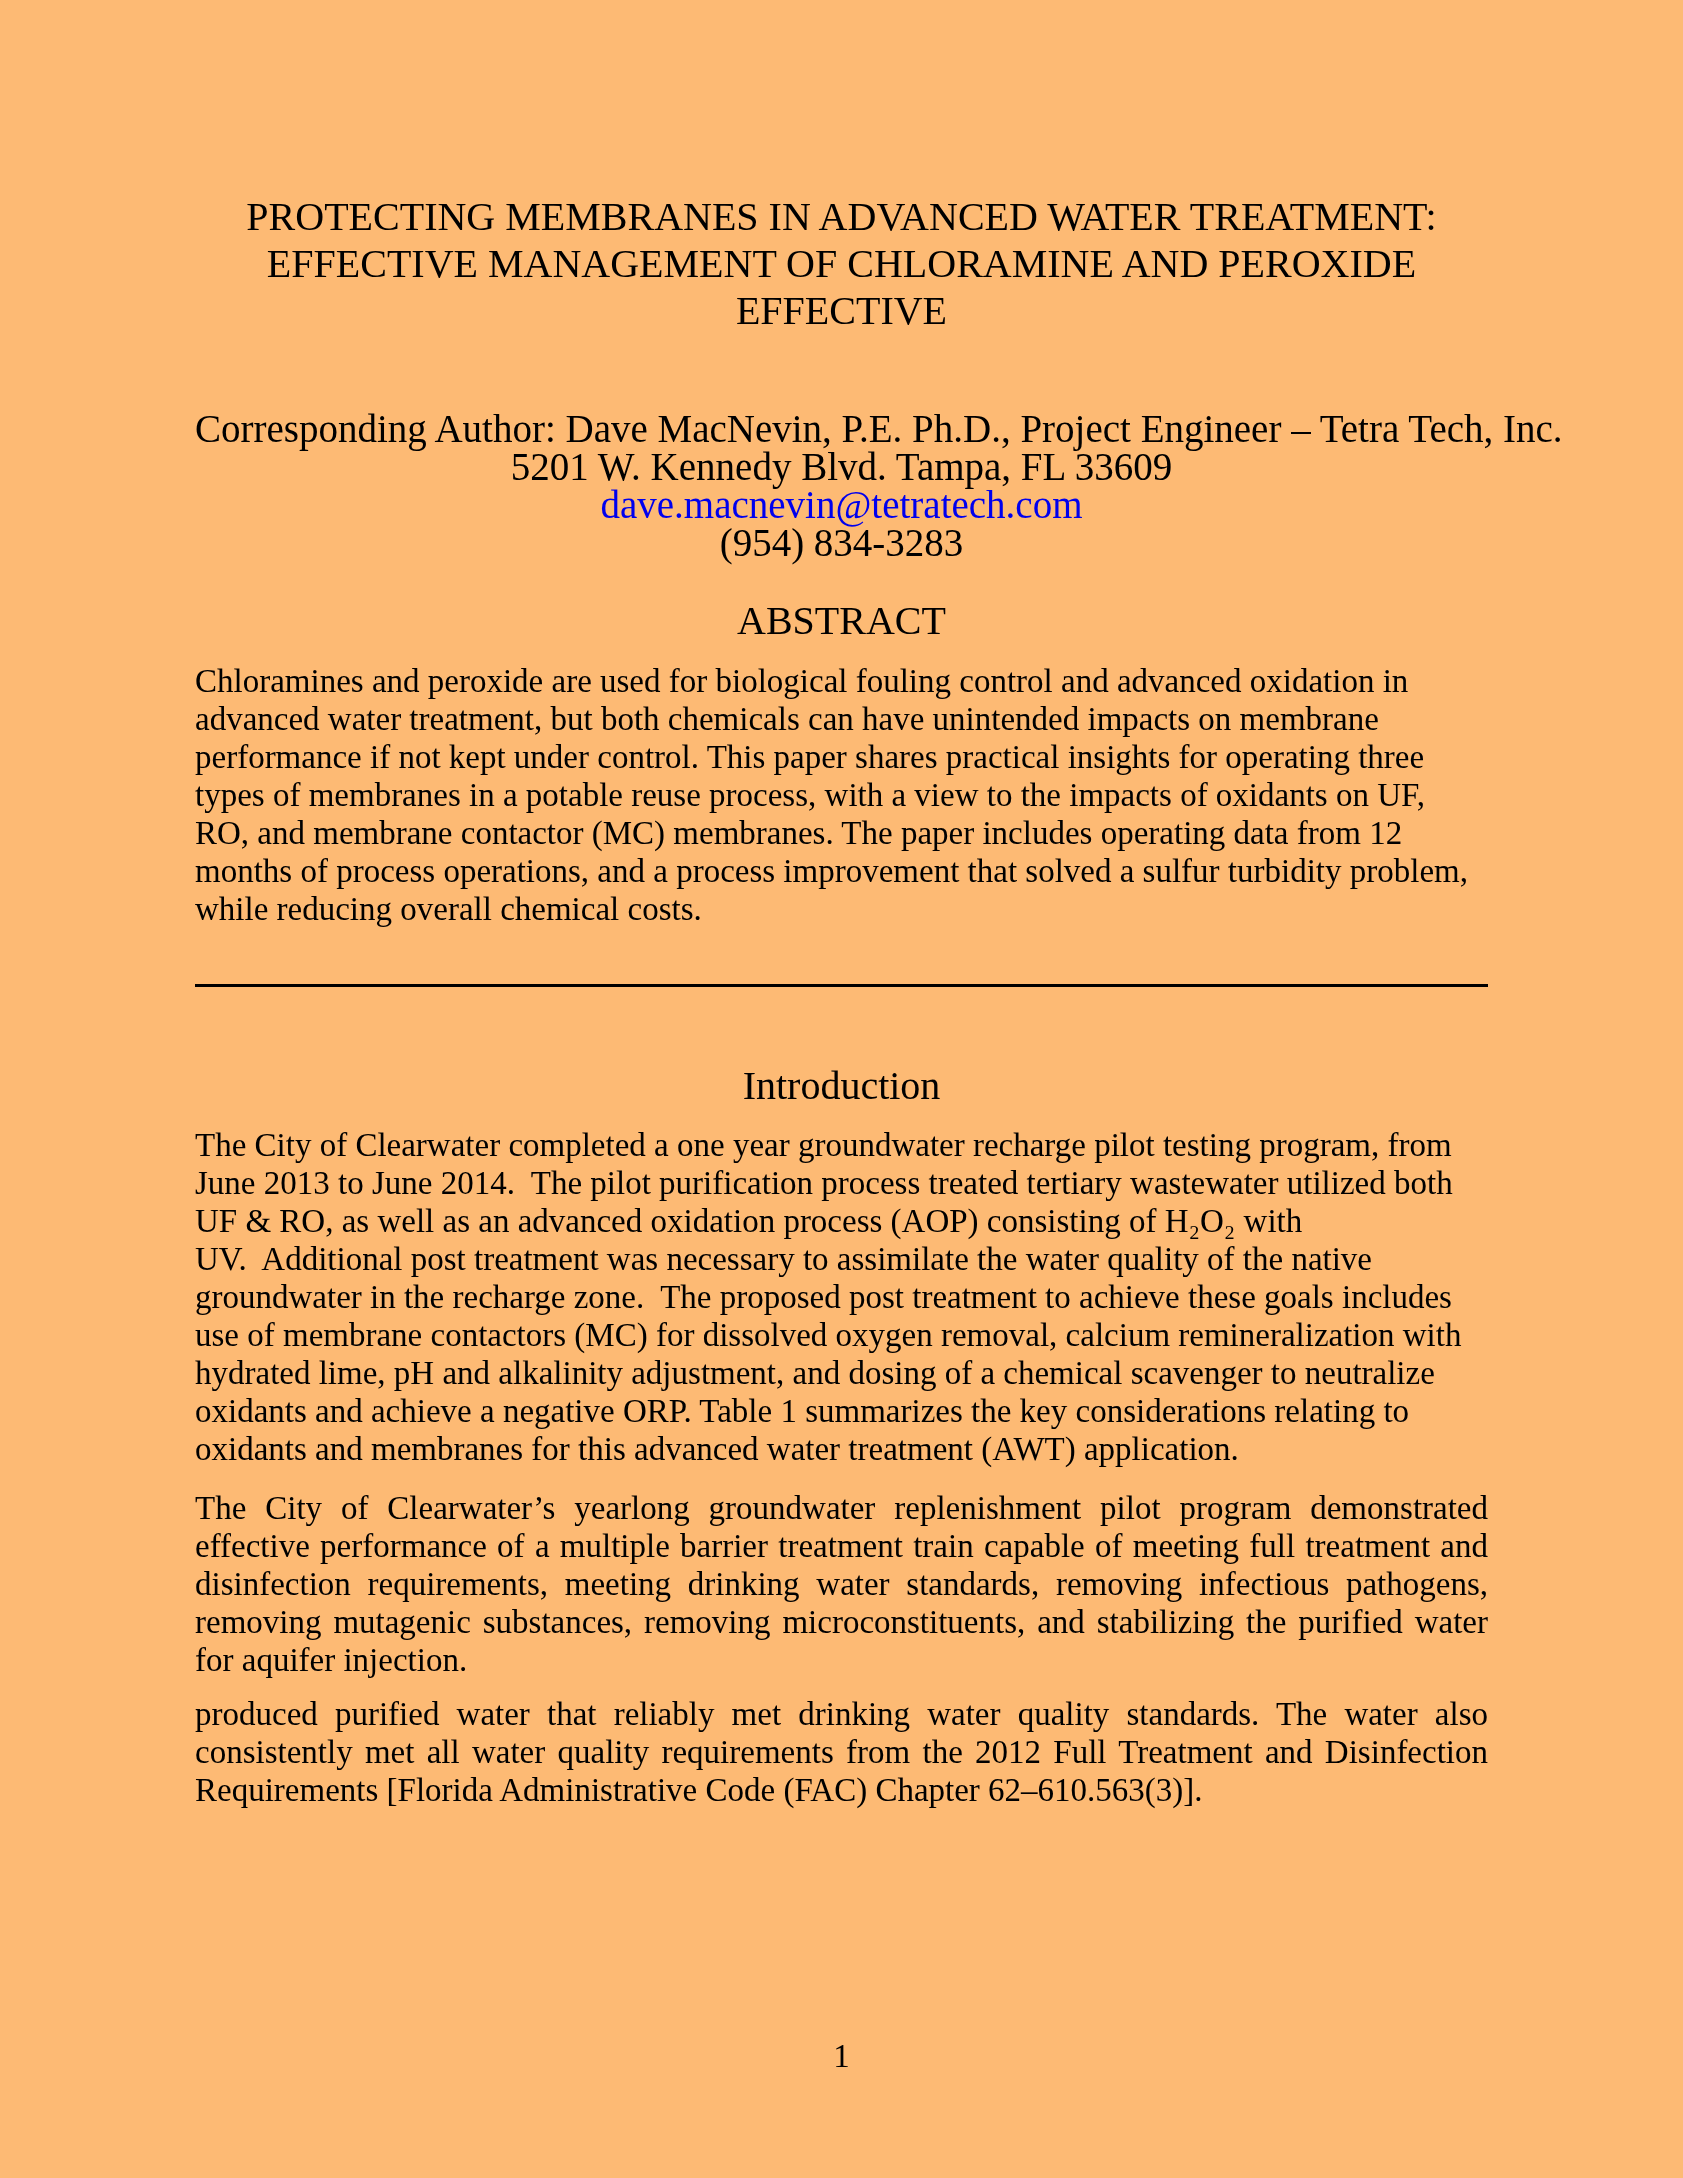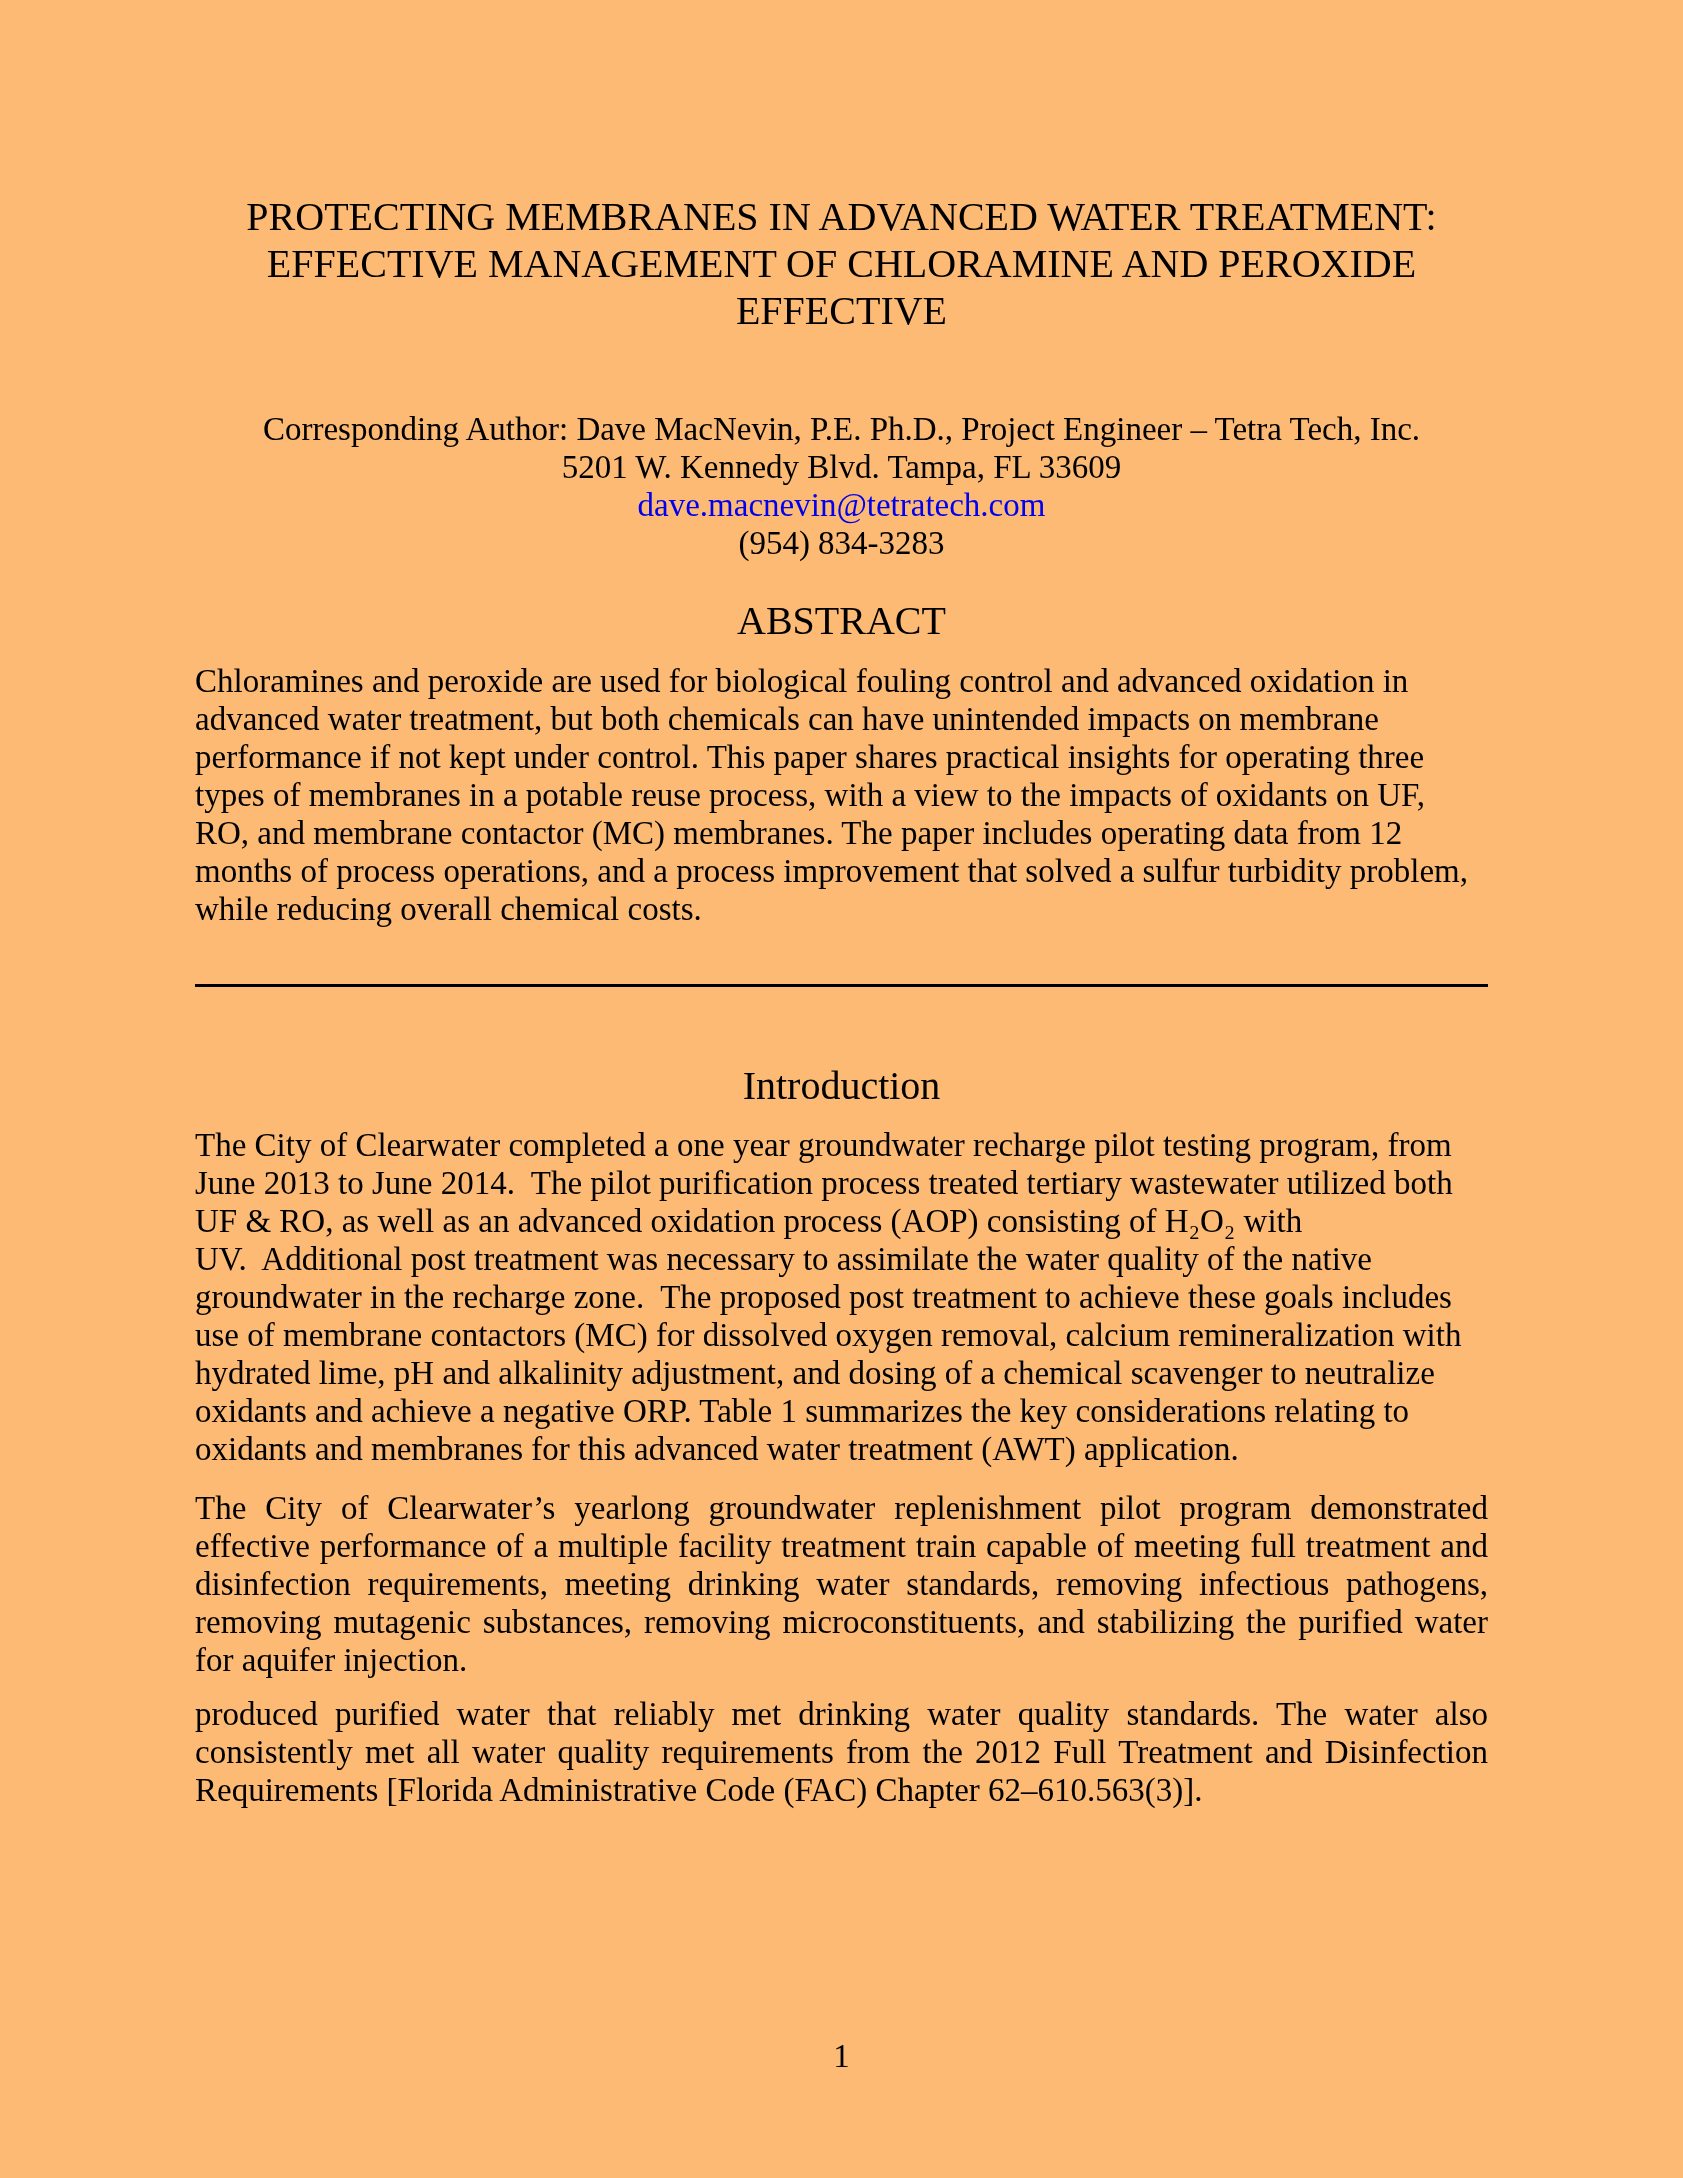--- a/index.html
+++ b/index.html
@@ -17,21 +17,21 @@
 
   .title-block {
     padding-top: 193px;
     text-align: center;
     font-size: 40px;
     line-height: 47px;
   }
   .author-block {
     margin-top: 76px;
     text-align: center;
-    font-size: 33px;
+    font-size: 39px;
     line-height: 38px;
   }
   .email-line a, .email-link {
     color: #0000EE;
     cursor: pointer;
   }
   .section-heading {
     text-align: center;
     font-size: 40px;
     line-height: 47px;
@@ -114,21 +114,21 @@
       <div class="line">UV.  Additional post treatment was necessary to assimilate the water quality of the native</div>
       <div class="line">groundwater in the recharge zone.  The proposed post treatment to achieve these goals includes</div>
       <div class="line">use of membrane contactors (MC) for dissolved oxygen removal, calcium remineralization with</div>
       <div class="line">hydrated lime, pH and alkalinity adjustment, and dosing of a chemical scavenger to neutralize</div>
       <div class="line">oxidants and achieve a negative ORP. Table 1 summarizes the key considerations relating to</div>
       <div class="line">oxidants and membranes for this advanced water treatment (AWT) application.</div>
     </div>
 
     <div class="par par-intro-2">
       <div class="line just">The City of Clearwater’s yearlong groundwater replenishment pilot program demonstrated</div>
-      <div class="line just">effective performance of a multiple facility treatment train capable of meeting full treatment and</div>
+      <div class="line just">effective performance of a multiple barrier treatment train capable of meeting full treatment and</div>
       <div class="line just">disinfection requirements, meeting drinking water standards, removing infectious pathogens,</div>
       <div class="line just">removing mutagenic substances, removing microconstituents, and stabilizing the purified water</div>
       <div class="line">for aquifer injection.</div>
     </div>
 
     <div class="par par-intro-3">
       <div class="line just">produced purified water that reliably met drinking water quality standards. The water also</div>
       <div class="line just">consistently met all water quality requirements from the 2012 Full Treatment and Disinfection</div>
       <div class="line">Requirements [Florida Administrative Code (FAC) Chapter 62–610.563(3)].</div>
     </div>

